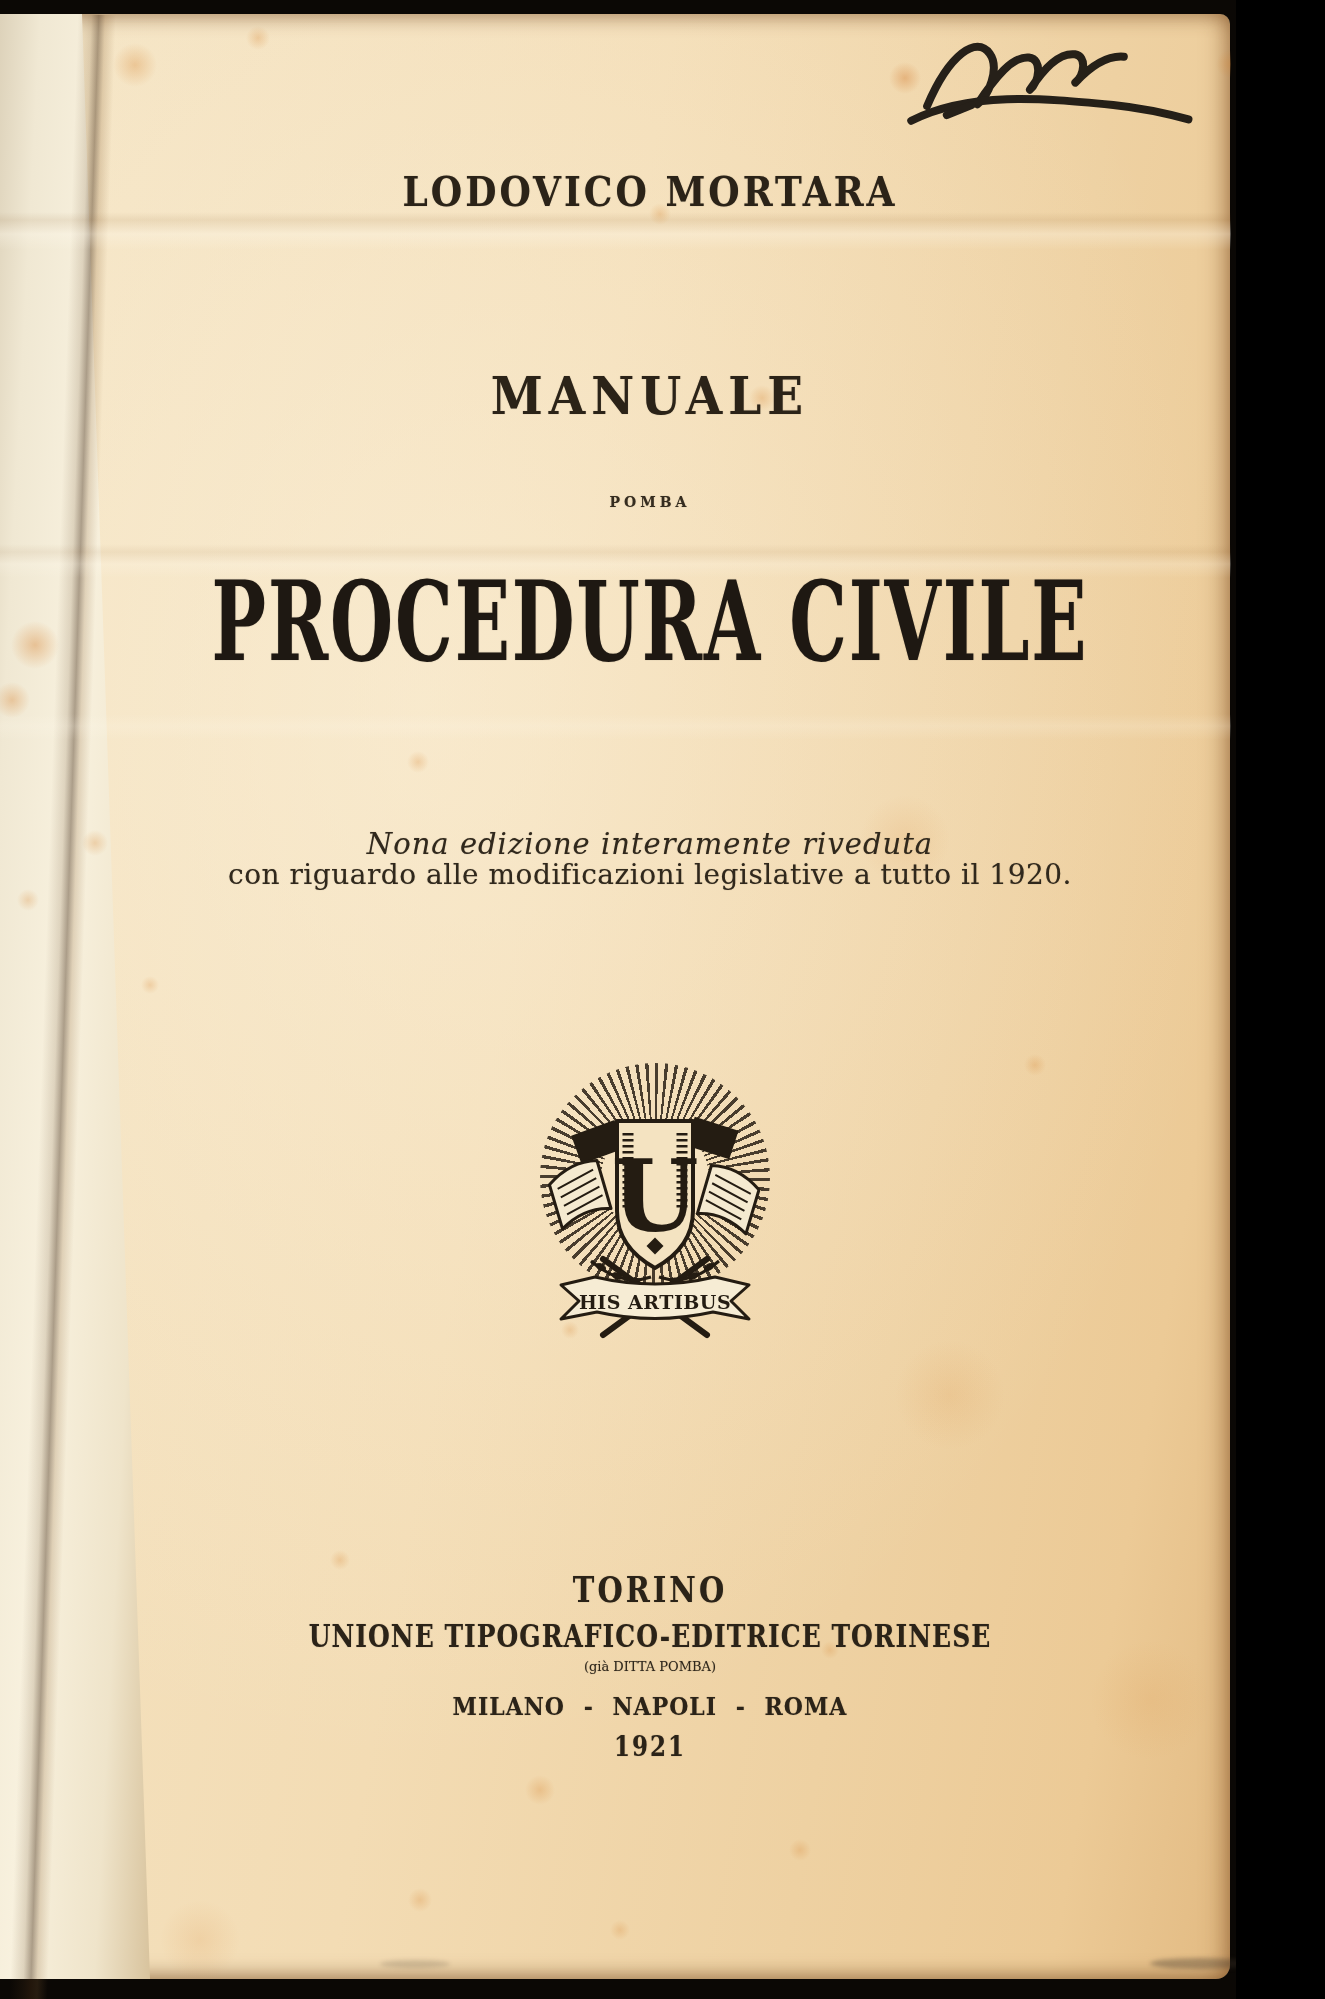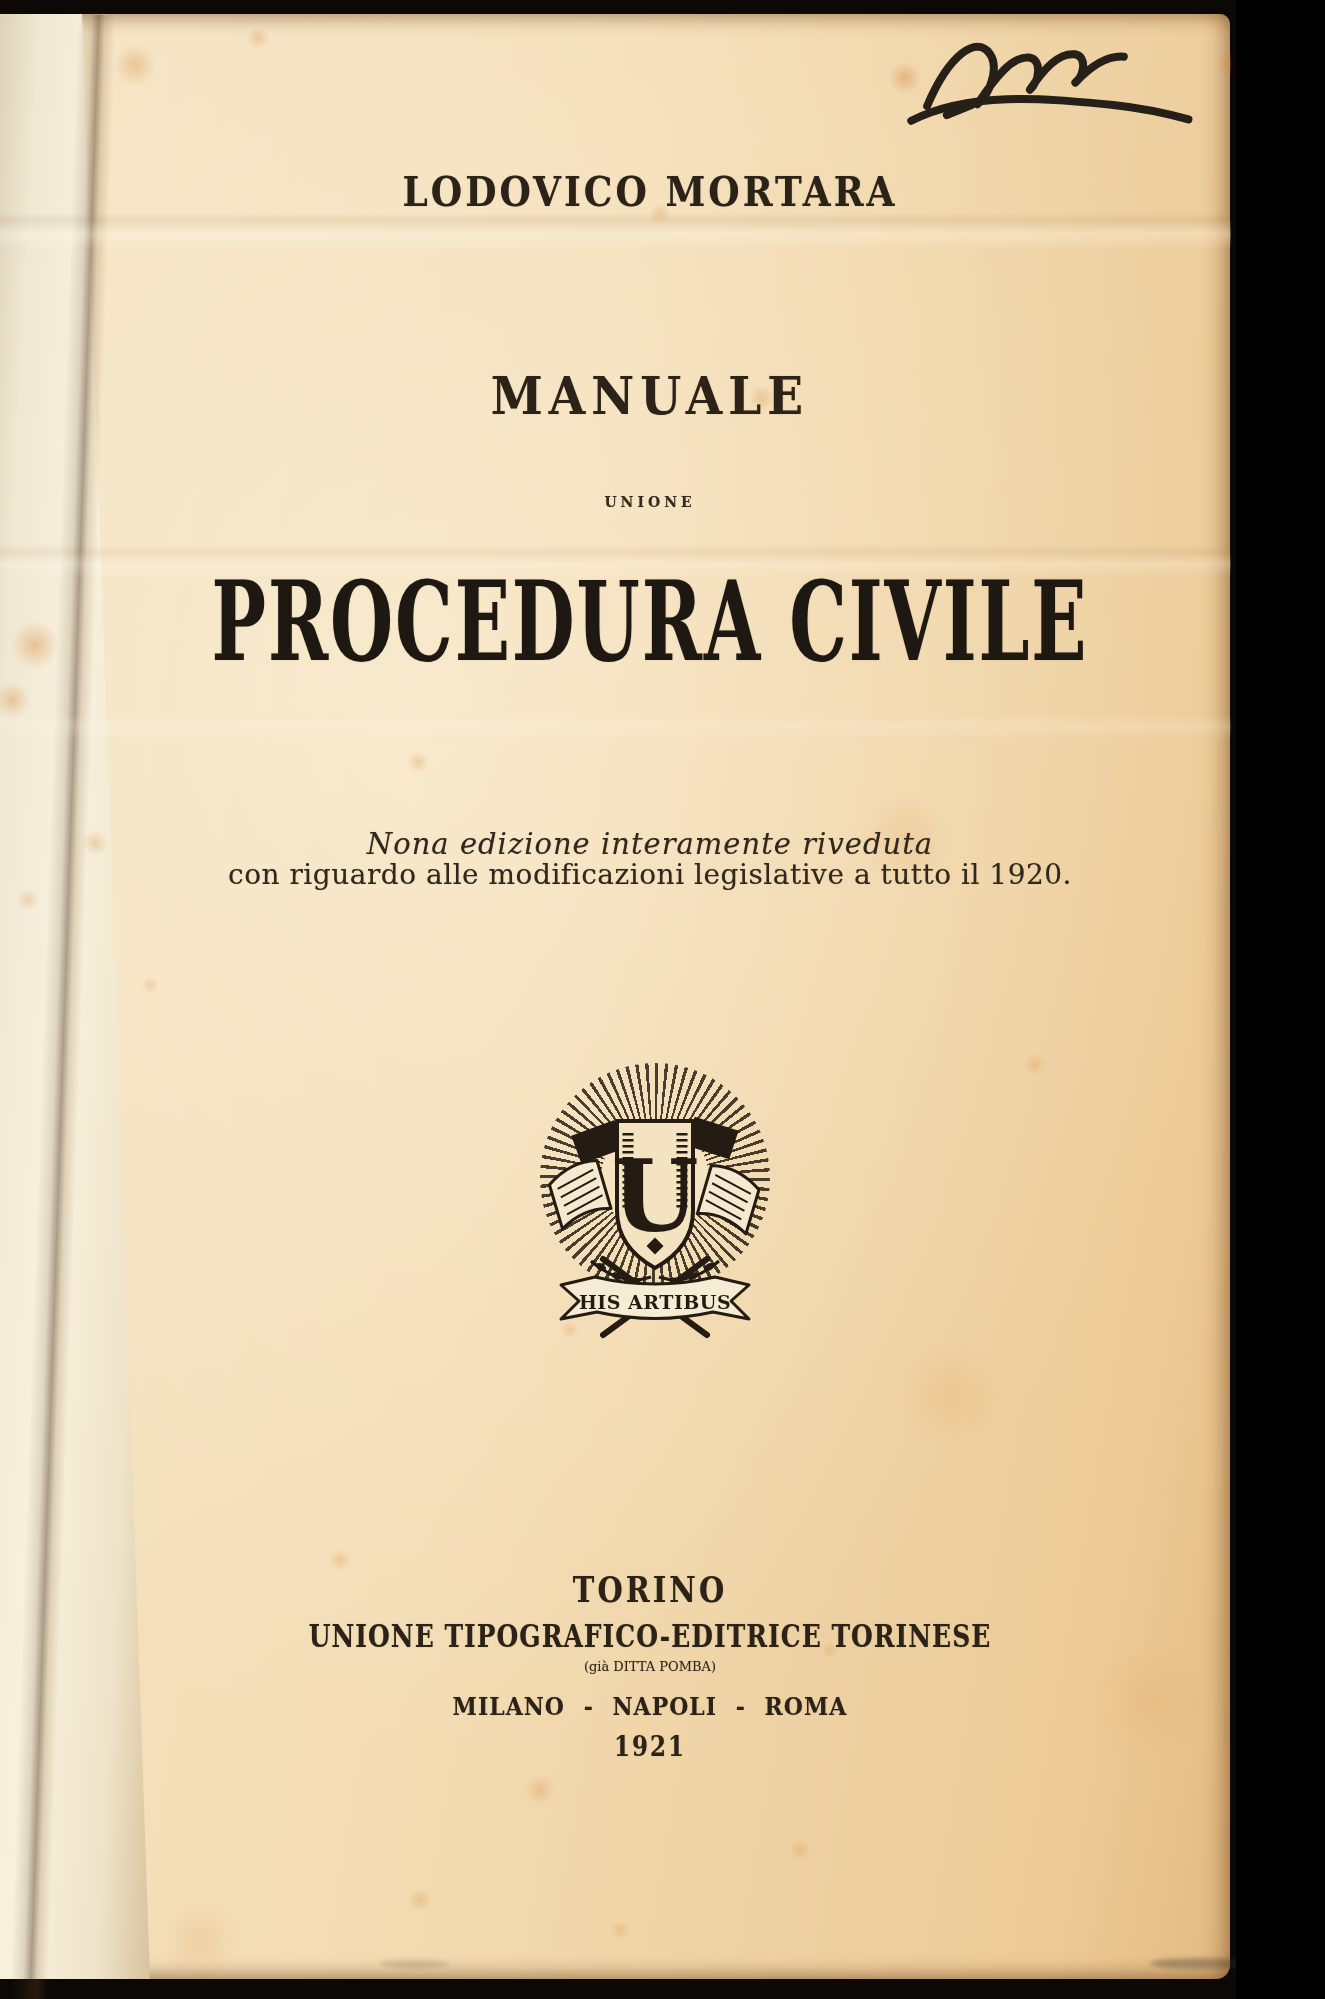--- a/index.html
+++ b/index.html
@@ -105,21 +105,21 @@
 
 <div id="scan">
 
   <div id="page"></div>
   <div id="flyleaf"></div>
   <div id="crease"></div>
   <div id="foxing"></div>
 
   <div class="line" id="author">LODOVICO MORTARA</div>
   <div class="line" id="t-man">MANUALE</div>
-  <div class="line" id="t-della">UNIONE</div>
+  <div class="line" id="t-della">POMBA</div>
   <div class="line" id="t-proc">PROCEDURA CIVILE</div>
   <div class="line" id="ed1">Nona edizione interamente riveduta</div>
   <div class="line" id="ed2">con riguardo alle modificazioni legislative a tutto il 1920.</div>
 
   <div id="rays"></div>
   <div id="rays-core"></div>
   <svg id="emblem" width="260" height="285" viewBox="0 0 260 285">
 
     <g>
       <path d="M78,196 L182,272 M182,196 L78,272" stroke="#241c12" stroke-width="6" stroke-linecap="round" fill="none"></path>

